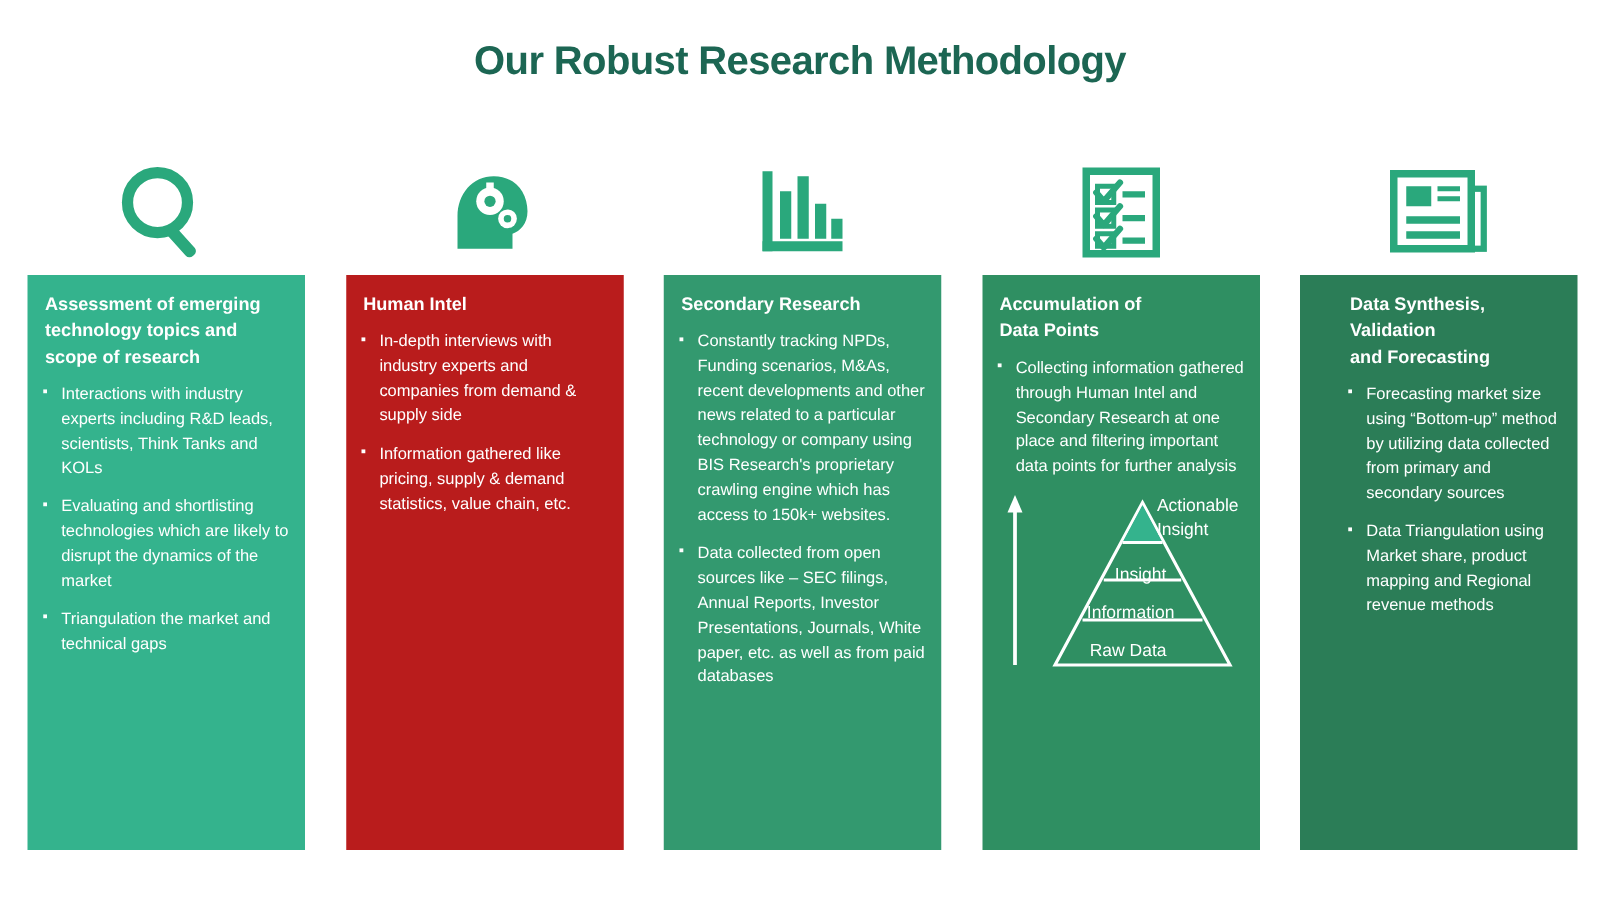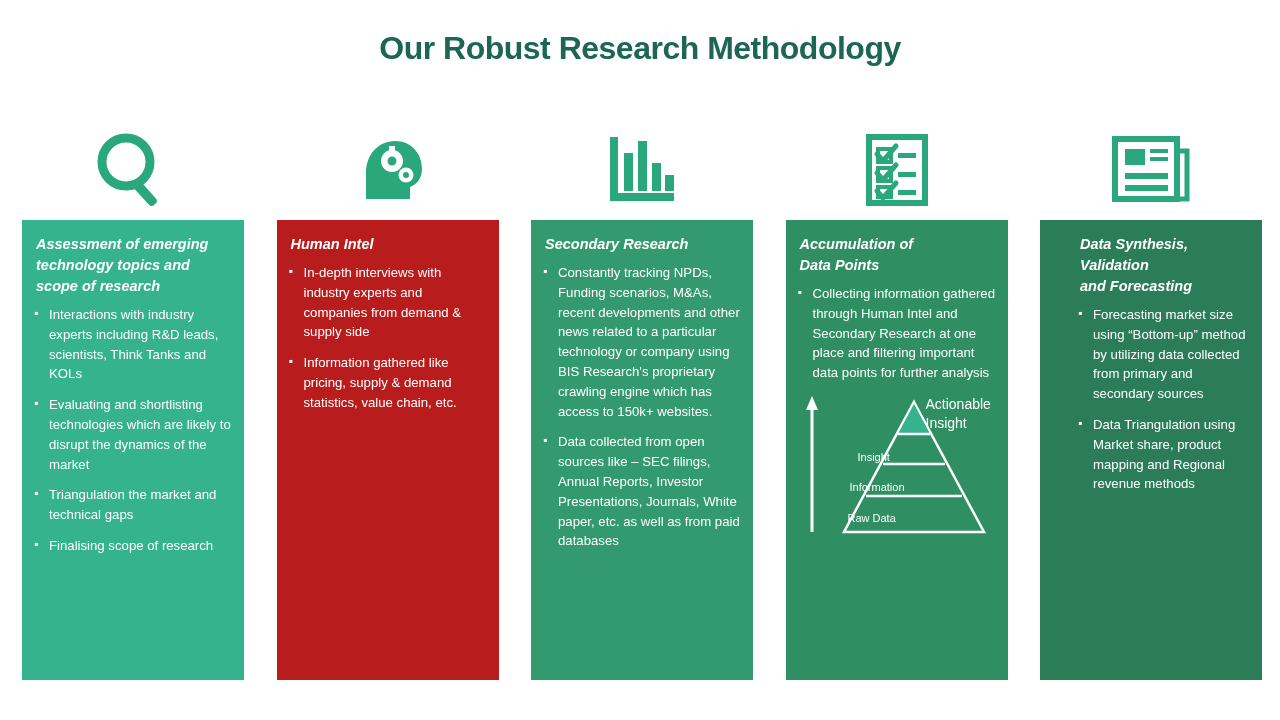--- a/index.html
+++ b/index.html
@@ -56,21 +56,20 @@
     padding: 14px 12px 10px 12px;
     box-sizing: border-box;
     color: #ffffff;
     overflow: hidden;
   }
   .panel-heading {
     font-size: 14.5px;
     font-weight: bold;
     line-height: 1.45;
     margin: 0 0 8px 2px;
-    font-style: italic;
   }
   .bullets {
     margin: 0;
     padding: 0;
     list-style: none;
   }
   .bullets li {
     position: relative;
     padding-left: 15px;
     margin-bottom: 11px;
@@ -100,21 +99,22 @@
     height: 150px;
   }
   .pyramid-svg {
     position: absolute;
     left: 6px;
     top: 0;
   }
   .pyr-label {
     position: absolute;
     color: #ffffff;
-    font-size: 11px;
+    font-size: 14px;
+    text-align: center;
     width: 110px;
   }
   .pyr-l1 { left: 60px; top: 57px; }
   .pyr-l2 { left: 52px; top: 87px; }
   .pyr-l3 { left: 50px; top: 118px; }
   .actionable {
     position: absolute;
     left: 128px;
     top: 1px;
     font-size: 14px;
@@ -138,21 +138,20 @@
           <circle cx="36" cy="33" r="24" fill="none" stroke="#2aa87c" stroke-width="9"></circle>
           <rect x="50" y="50" width="9.5" height="29" rx="4" fill="#2aa87c" transform="rotate(-42 55 64)"></rect>
         </svg>
       </div>
       <div class="panel p1">
         <div class="panel-heading" style="white-space: pre-line;">Assessment of emerging technology topics and scope of research</div>
         <ul class="bullets">
           <li>Interactions with industry experts including R&amp;D leads, scientists, Think Tanks and KOLs</li>
           <li>Evaluating and shortlisting technologies which are likely to disrupt the dynamics of the market</li>
           <li>Triangulation the market and technical gaps</li>
-          <li>Finalising scope of research</li>
         </ul>
       </div>
     </div>
 
     <div class="col">
       <div class="icon-wrap">
         <svg class="icon" width="80" height="80" viewBox="0 0 80 80" aria-hidden="true">
           <path d="M18 70 V44 C18 26 30 12 47 12 C64 12 74 25 74 40 C74 50 68 56 62 58 L62 70 Z" fill="#2aa87c"></path>
           <circle cx="44" cy="32" r="11" fill="#ffffff"></circle>
           <circle cx="44" cy="32" r="4.5" fill="#2aa87c"></circle>

